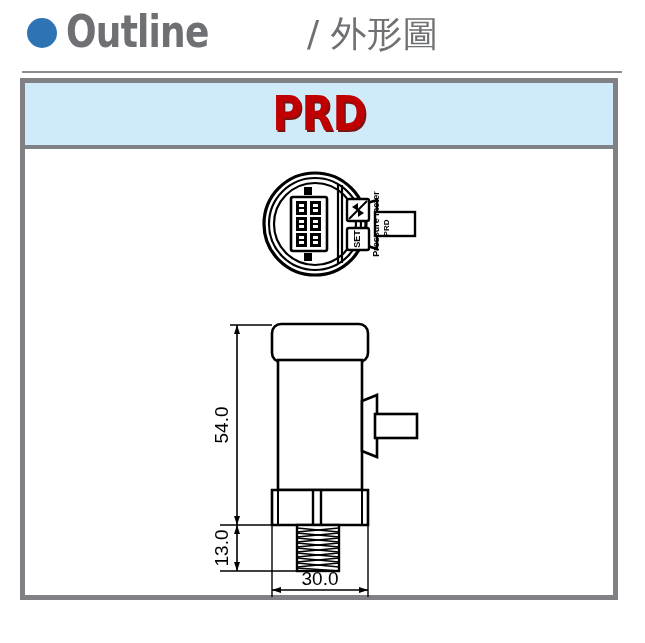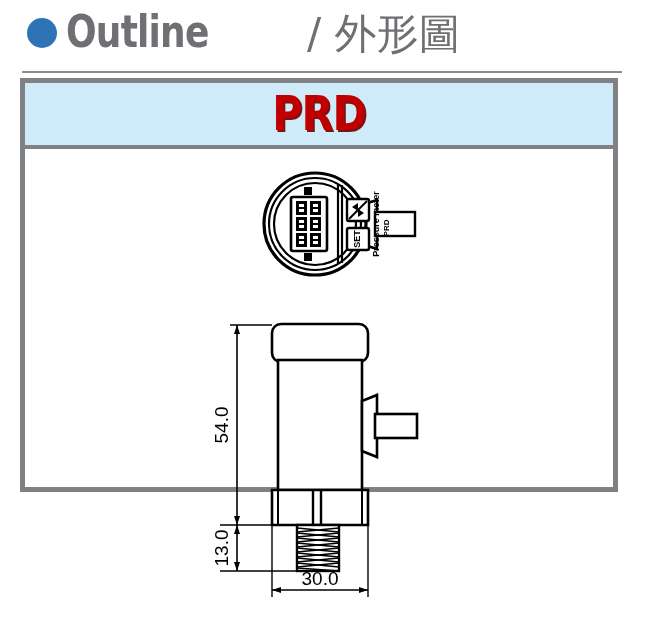--- a/index.html
+++ b/index.html
@@ -38,37 +38,37 @@
     color: #6E7073;
     transform: scaleX(0.80);
     transform-origin: left top;
     white-space: nowrap;
     line-height: 60px;
   }
   #header-sub {
     position: absolute;
     left: 307px; top: 12px;
     font-family: "DejaVu Sans", sans-serif;
-    font-size: 42px;
+    font-size: 36px;
     color: #6E7073;
     white-space: nowrap;
     line-height: 44px;
   }
   #header-rule {
     position: absolute;
     left: 22px; top: 71px;
     width: 600px; height: 2px;
     background: #8A8C8F;
   }
 
   
   #outline-frame {
     position: absolute;
     left: 20px; top: 78px;
-    width: 598px; height: 414px;
+    width: 598px; height: 522px;
     border: 5px solid #7F8184;
     box-sizing: border-box;
     background: #ffffff;
   }
   #prd-banner {
     position: absolute;
     left: 0; top: 0;
     width: 588px; height: 66px;
     background: #CFEBFA;
     border-bottom: 4px solid #7F8184;

